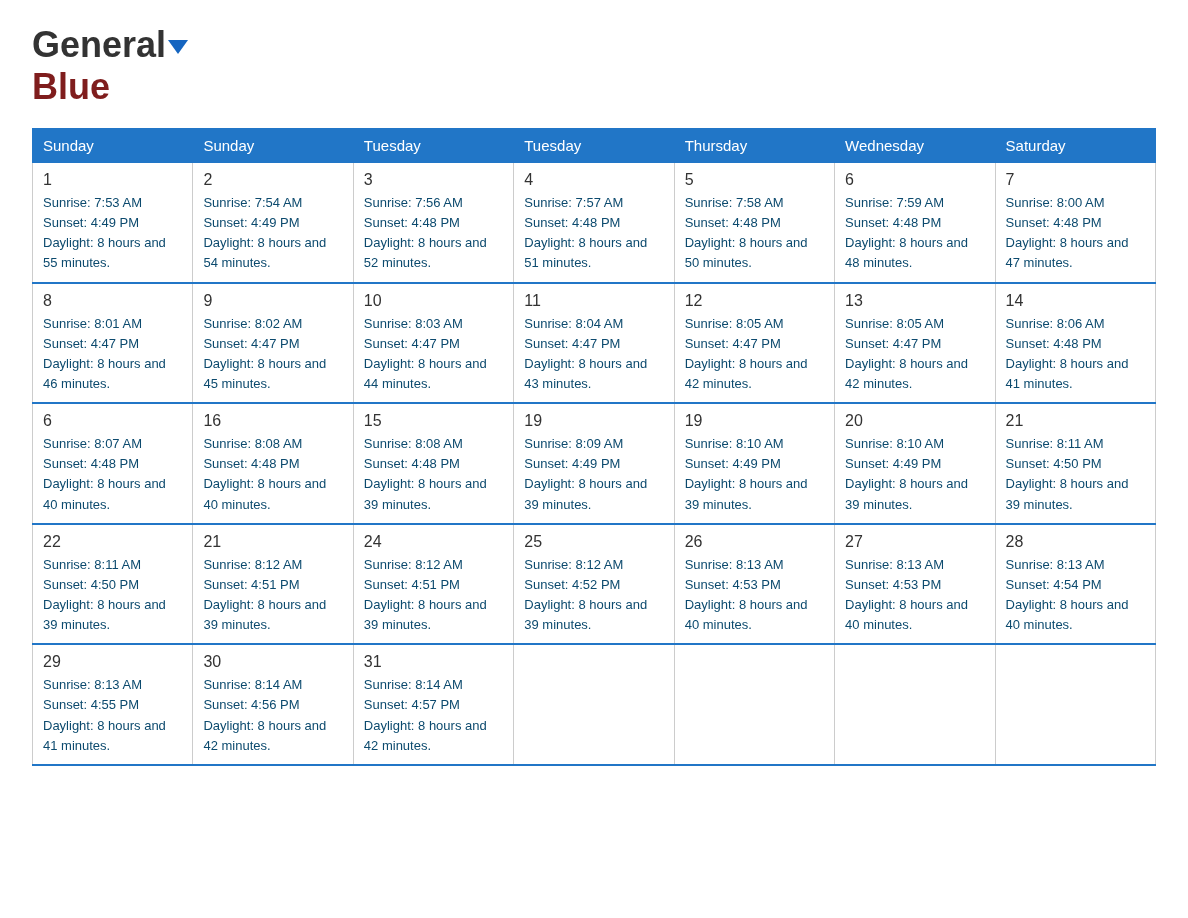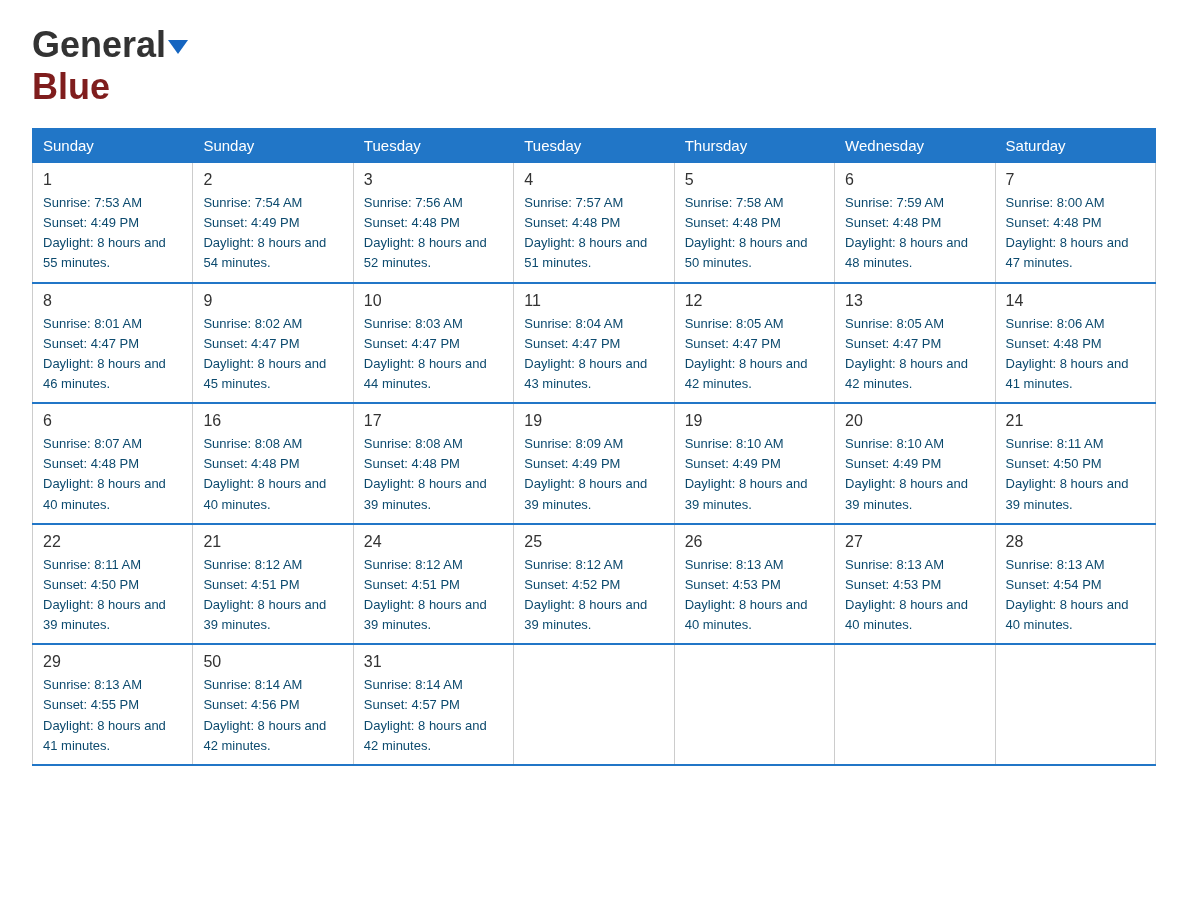--- a/index.html
+++ b/index.html
@@ -187,21 +187,21 @@
       <tr>
         <td>
           <span class="day-number">6</span>
           <div class="day-info">Sunrise: 8:07 AM<br>Sunset: 4:48 PM<br>Daylight: 8 hours and 40 minutes.</div>
         </td>
         <td>
           <span class="day-number">16</span>
           <div class="day-info">Sunrise: 8:08 AM<br>Sunset: 4:48 PM<br>Daylight: 8 hours and 40 minutes.</div>
         </td>
         <td>
-          <span class="day-number">17</span>
+          <span class="day-number">15</span>
           <div class="day-info">Sunrise: 8:08 AM<br>Sunset: 4:48 PM<br>Daylight: 8 hours and 39 minutes.</div>
         </td>
         <td>
           <span class="day-number">19</span>
           <div class="day-info">Sunrise: 8:09 AM<br>Sunset: 4:49 PM<br>Daylight: 8 hours and 39 minutes.</div>
         </td>
         <td>
           <span class="day-number">19</span>
           <div class="day-info">Sunrise: 8:10 AM<br>Sunset: 4:49 PM<br>Daylight: 8 hours and 39 minutes.</div>
         </td>
@@ -243,21 +243,21 @@
           <span class="day-number">28</span>
           <div class="day-info">Sunrise: 8:13 AM<br>Sunset: 4:54 PM<br>Daylight: 8 hours and 40 minutes.</div>
         </td>
       </tr>
       <tr>
         <td>
           <span class="day-number">29</span>
           <div class="day-info">Sunrise: 8:13 AM<br>Sunset: 4:55 PM<br>Daylight: 8 hours and 41 minutes.</div>
         </td>
         <td>
-          <span class="day-number">50</span>
+          <span class="day-number">30</span>
           <div class="day-info">Sunrise: 8:14 AM<br>Sunset: 4:56 PM<br>Daylight: 8 hours and 42 minutes.</div>
         </td>
         <td>
           <span class="day-number">31</span>
           <div class="day-info">Sunrise: 8:14 AM<br>Sunset: 4:57 PM<br>Daylight: 8 hours and 42 minutes.</div>
         </td>
         <td class="empty-cell"></td>
         <td class="empty-cell"></td>
         <td class="empty-cell"></td>
         <td class="empty-cell"></td>

